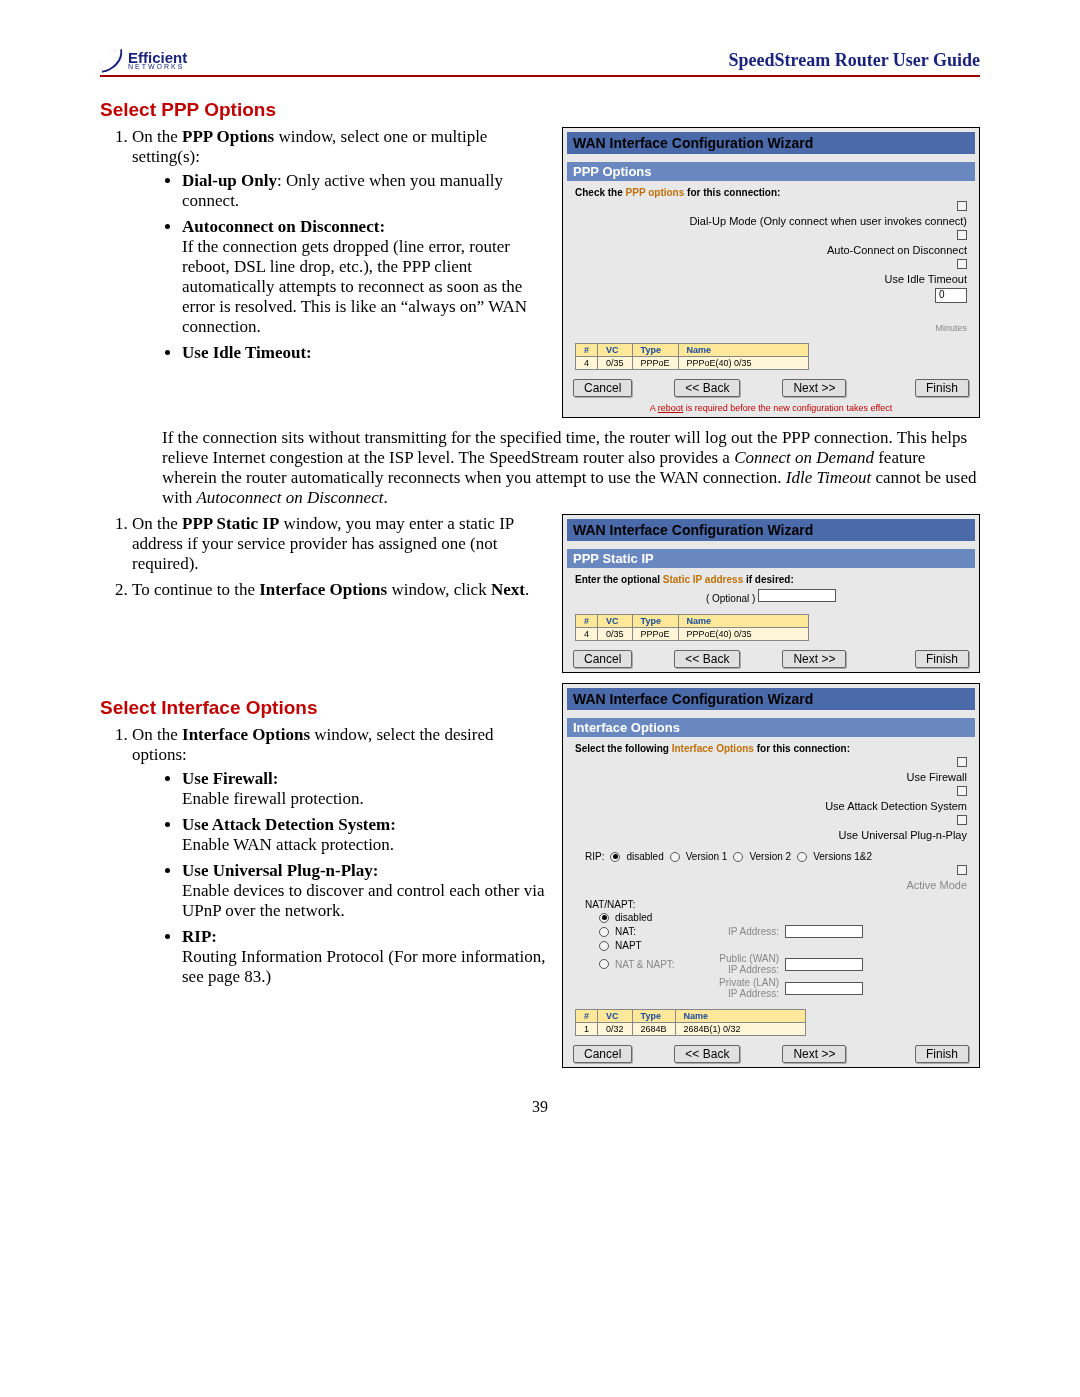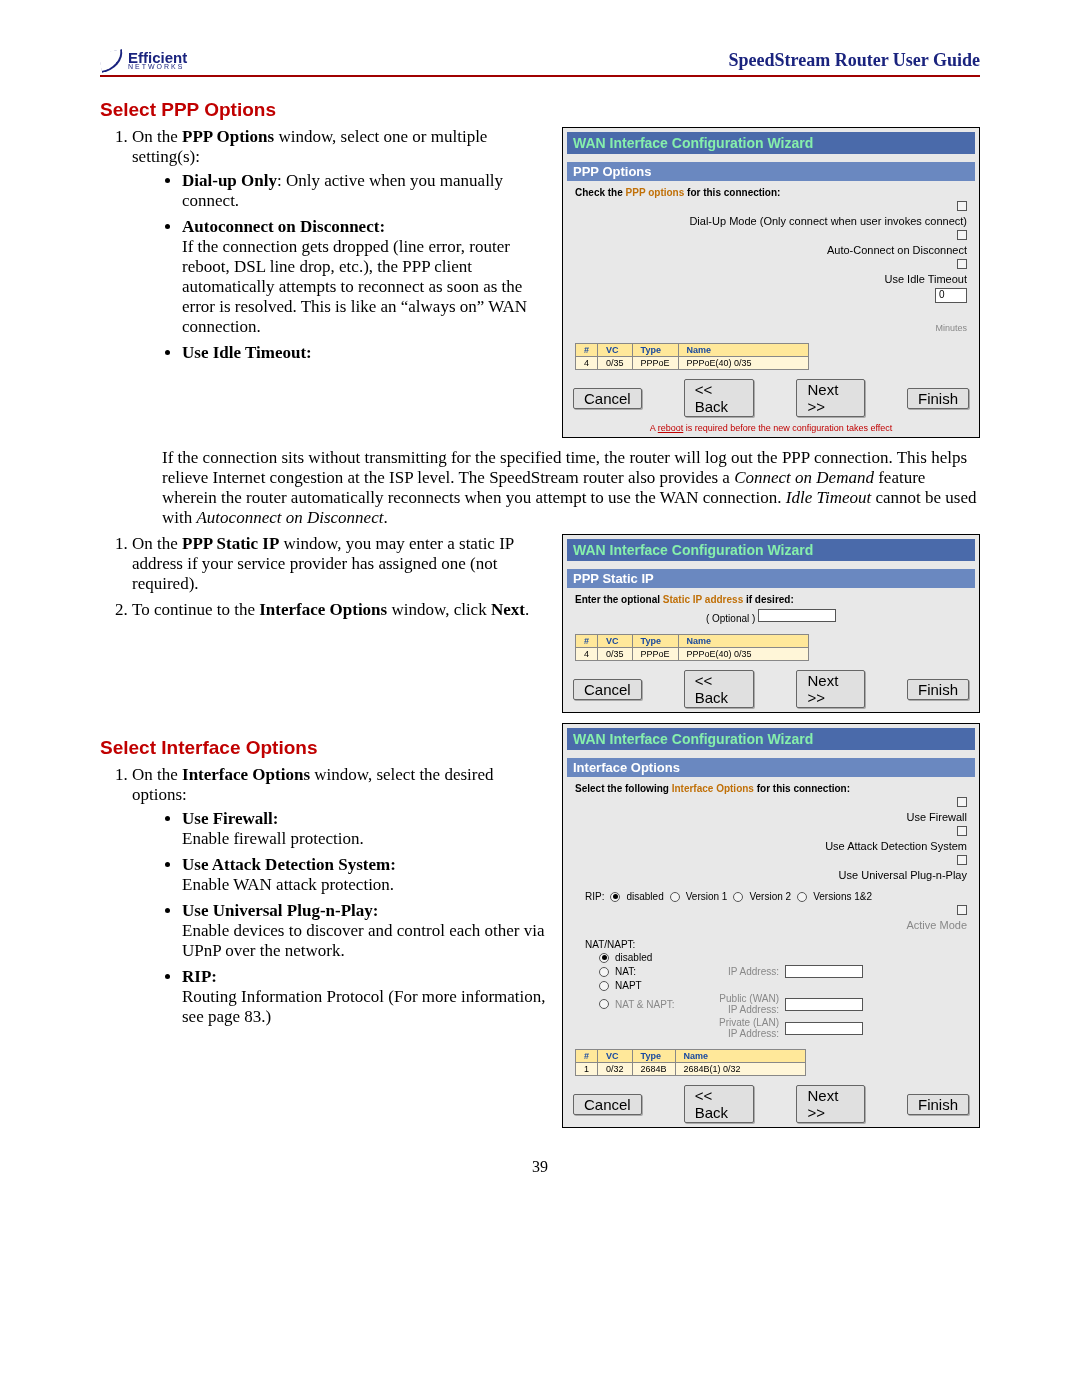--- a/index.html
+++ b/index.html
@@ -15,36 +15,36 @@
   .main ol{padding-left:20px;margin-left:12px;}
   .main ol>li{margin-bottom:6px;}
   .main ul{list-style:disc;padding-left:30px;margin:4px 0 4px 20px;}
   .main ul>li{margin-bottom:6px;}
   .b{font-weight:bold;}
   .i{font-style:italic;}
   .row{display:flex;gap:12px;align-items:flex-start;}
   .col-left{flex:1;}
   .col-right{flex:0 0 auto;}
   .panel{border:1px solid #000;background:#e8e8e8;font-family:Arial,sans-serif;font-size:11px;width:418px;margin-bottom:10px;}
-  .panel-bar{background:#4a6aaa;color:#86efac;font-weight:bold;font-size:14px;padding:3px 6px;margin:4px 4px 8px 4px;font-family:Arial,sans-serif;}
+  .panel-bar{background:#4a6aaa;color:#000000;font-weight:bold;font-size:14px;padding:3px 6px;margin:4px 4px 8px 4px;font-family:Arial,sans-serif;}
   .panel-sub{background:#6a88c0;color:#fff;font-weight:bold;font-size:13px;padding:2px 6px;margin:0 4px 6px 4px;}
   .panel-body{padding:0 12px 4px 12px;}
   .instr{font-weight:bold;font-size:10px;}
   .orange{color:#c07008;}
   .red{color:#c00000;}
   .opt{margin:3px 0 3px 12px;display:flex;align-items:flex-end;gap:4px;flex-direction:column;}
   .cb{width:10px;height:10px;border:1px solid #555;background:#f5f5f5;display:inline-block;}
   .radio{width:10px;height:10px;border:1px solid #555;border-radius:50%;background:#f5f5f5;display:inline-flex;align-items:center;justify-content:center;}
   .radio.checked::after{content:"";width:5px;height:5px;background:#000;border-radius:50%;}
   .min-input{width:32px;height:15px;border:1px solid #555;background:#fff;display:inline-block;padding:0 3px;margin-left:22px;font-size:10px;}
   .table{border-collapse:collapse;font-size:9px;margin:10px 0 2px 0;background:#fff6d8;}
   .table th,.table td{border:1px solid #888;padding:1px 8px;text-align:left;font-family:Arial,sans-serif;}
   .table th{background:#ffe89a;color:#1a4aa0;font-weight:bold;}
   .btnrow{display:flex;align-items:center;gap:42px;padding:3px 10px 4px 10px;font-size:11px;}
-  .btn{border:1px solid #666;background:#e0e0e0;padding:1px 10px;font-family:Arial,sans-serif;font-size:15px;border-radius:2px;box-shadow:1px 1px 0 #aaa;}
+  .btn{border:1px solid #666;background:#e0e0e0;padding:1px 10px;font-family:Arial,sans-serif;font-size:12px;border-radius:2px;box-shadow:1px 1px 0 #aaa;}
   .btn.finish{margin-left:auto;}
   .reboot-note{text-align:center;font-size:9px;padding:2px 0 4px;}
   .gray{color:#888;}
   .ip-input{width:78px;height:13px;border:1px solid #555;background:#fff;display:inline-block;}
   .page-num{text-align:center;margin-top:20px;font-size:16px;}
   .natblock{margin:8px 0 0 0;}
   .natrow{display:flex;align-items:center;gap:6px;margin:2px 0 2px 24px;font-size:10px;}
   .natrow .lbl{min-width:78px;}
   .iplabel{text-align:right;min-width:80px;}
 </style>

